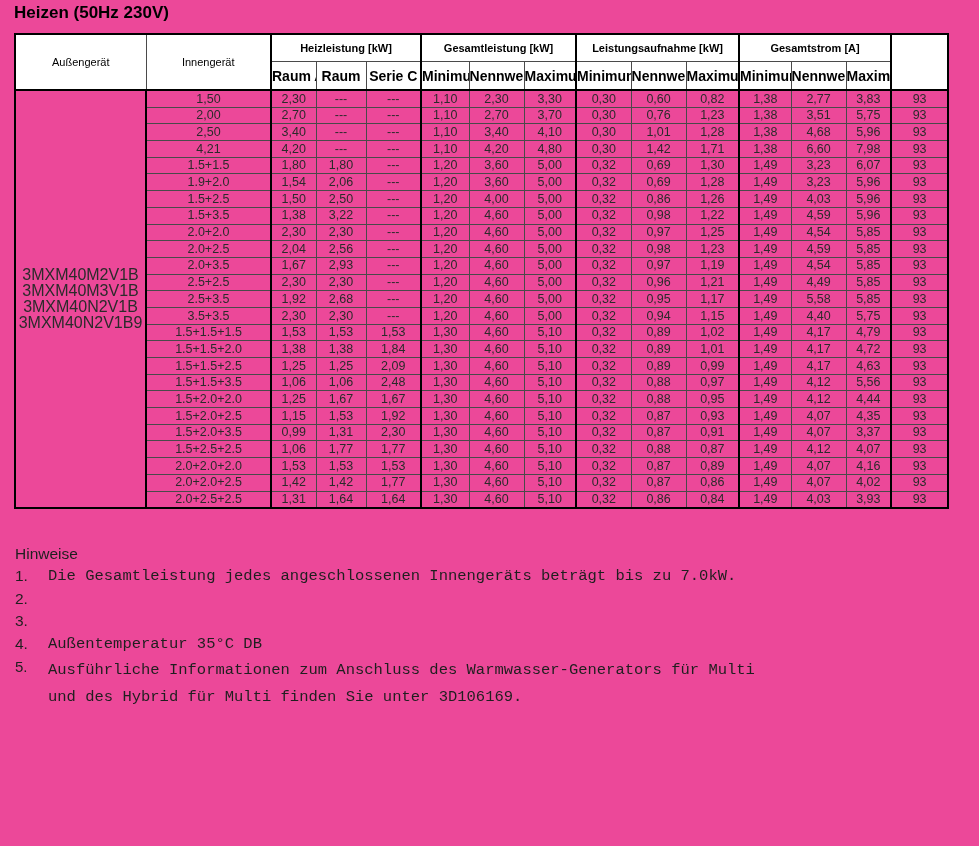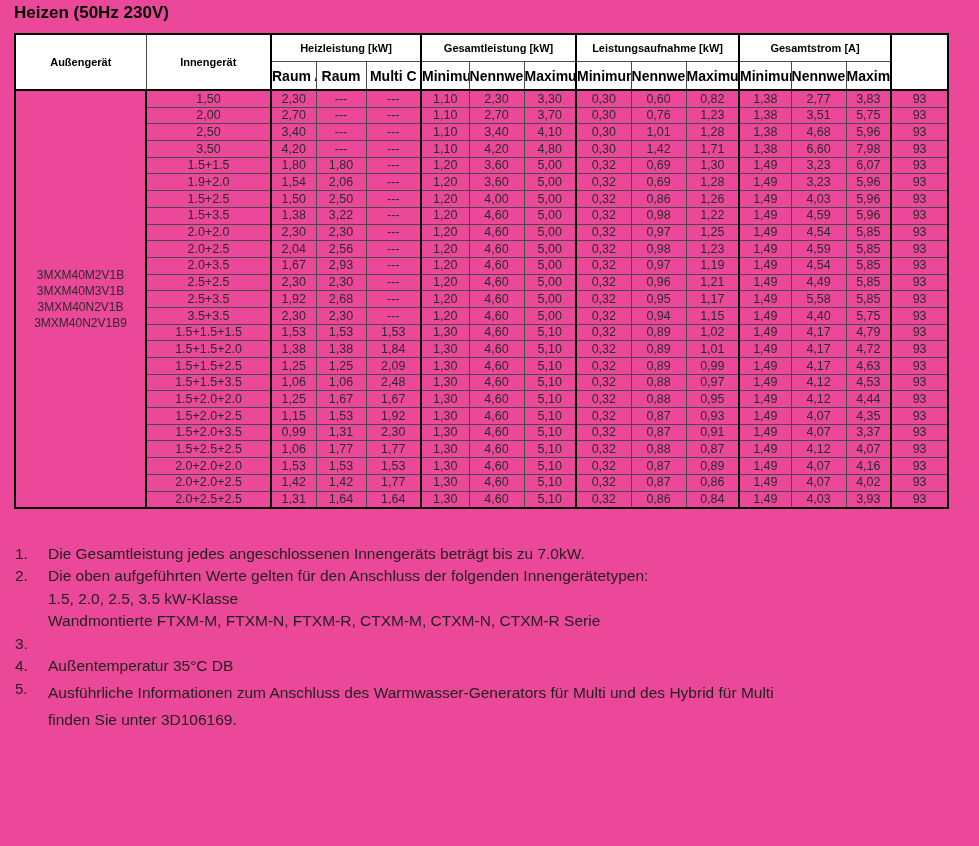--- a/index.html
+++ b/index.html
@@ -17,32 +17,32 @@
   }
   table.spec th, table.spec td{
     border:1px solid #4a4a4a;padding:0;text-align:center;vertical-align:middle;
     overflow:hidden;white-space:nowrap;
   }
   table.spec .gl{border-left:2px solid #000;}
   thead{border-bottom:2px solid #000;}
   thead th{color:#000;background:#fff;font-weight:bold;}
   tr.h1 th{height:26px;font-size:11px;}
   tr.h2 th{height:27px;font-size:14px;}
-  th.corner{font-size:11.5px;font-weight:bold;}
+  th.corner{font-size:11.5px;font-weight:normal;}
   tbody td{height:15.7px;font-size:12.5px;line-height:1;color:#2b2b2b;}
-  td.outdoor{font-size:12px;line-height:16px;color:#2b2b2b;}
+  td.outdoor{font-size:16px;line-height:16px;color:#2b2b2b;}
   td.outdoor div{line-height:16px;}
   
   .notes{
     position:absolute;left:15px;top:543px;width:950px;font-size:15.5px;color:#1f1f1f;
   }
   .notes-title{line-height:22.4px;}
   .note{display:flex;align-items:flex-start;}
   .note-num{width:33px;flex:0 0 33px;line-height:22.4px;}
-  .note-body{line-height:22.4px;}
+  .note-body{line-height:22.4px;font-family:Liberation Mono, monospace;}
   .note-body div{white-space:normal;}
   .note-last{margin-top:2px;}
   .note-last .note-num{line-height:20px;font-size:15px;}
   .note-last .note-body{line-height:27px;max-width:730px;}
 </style>
 </head>
 <body>
 
 <div class="page">
 
@@ -72,21 +72,21 @@
         <th rowspan="2" class="corner">Innengerät</th>
         <th colspan="3" class="gl">Heizleistung [kW]</th>
         <th colspan="3" class="gl">Gesamtleistung [kW]</th>
         <th colspan="3" class="gl">Leistungsaufnahme [kW]</th>
         <th colspan="3" class="gl">Gesamtstrom [A]</th>
         <th rowspan="2" class="gl"></th>
       </tr>
       <tr class="h2">
         <th class="gl">Raum A</th>
         <th>Raum</th>
-        <th>Multi C</th>
+        <th>Serie C</th>
         <th class="gl">Minimum</th>
         <th>Nennwert</th>
         <th>Maximum</th>
         <th class="gl">Minimum</th>
         <th>Nennwert</th>
         <th>Maximum</th>
         <th class="gl">Minimum</th>
         <th>Nennwert</th>
         <th>Maximum</th>
       </tr>
@@ -140,21 +140,21 @@
           <td>4,10</td>
           <td class="gl">0,30</td>
           <td>1,01</td>
           <td>1,28</td>
           <td class="gl">1,38</td>
           <td>4,68</td>
           <td>5,96</td>
           <td class="gl">93</td>
         </tr>
         <tr>
-          <td class="gl">3,50</td>
+          <td class="gl">4,21</td>
           <td class="gl">4,20</td>
           <td>---</td>
           <td>---</td>
           <td class="gl">1,10</td>
           <td>4,20</td>
           <td>4,80</td>
           <td class="gl">0,30</td>
           <td>1,42</td>
           <td>1,71</td>
           <td class="gl">1,38</td>
@@ -376,21 +376,21 @@
           <td>1,06</td>
           <td>2,48</td>
           <td class="gl">1,30</td>
           <td>4,60</td>
           <td>5,10</td>
           <td class="gl">0,32</td>
           <td>0,88</td>
           <td>0,97</td>
           <td class="gl">1,49</td>
           <td>4,12</td>
-          <td>4,53</td>
+          <td>5,56</td>
           <td class="gl">93</td>
         </tr>
         <tr>
           <td class="gl">1.5+2.0+2.0</td>
           <td class="gl">1,25</td>
           <td>1,67</td>
           <td>1,67</td>
           <td class="gl">1,30</td>
           <td>4,60</td>
           <td>5,10</td>
@@ -495,34 +495,30 @@
           <td>0,84</td>
           <td class="gl">1,49</td>
           <td>4,03</td>
           <td>3,93</td>
           <td class="gl">93</td>
         </tr>
       </tbody>
   </table>
 
   <div class="notes">
+    <div class="notes-title">Hinweise</div>
     <div>
         <div class="note">
           <div class="note-num">1.</div>
           <div class="note-body">
             <div>Die Gesamtleistung jedes angeschlossenen Innengeräts beträgt bis zu 7.0kW.</div>
           </div>
         </div>
         <div class="note">
           <div class="note-num">2.</div>
-          <div class="note-body">
-            <div>Die oben aufgeführten Werte gelten für den Anschluss der folgenden Innengerätetypen:</div>
-            <div>1.5, 2.0, 2.5, 3.5 kW-Klasse</div>
-            <div>Wandmontierte FTXM-M, FTXM-N, FTXM-R, CTXM-M, CTXM-N, CTXM-R Serie</div>
-          </div>
         </div>
         <div class="note">
           <div class="note-num">3.</div>
         </div>
         <div class="note">
           <div class="note-num">4.</div>
           <div class="note-body">
             <div>Außentemperatur 35°C DB</div>
           </div>
         </div>

